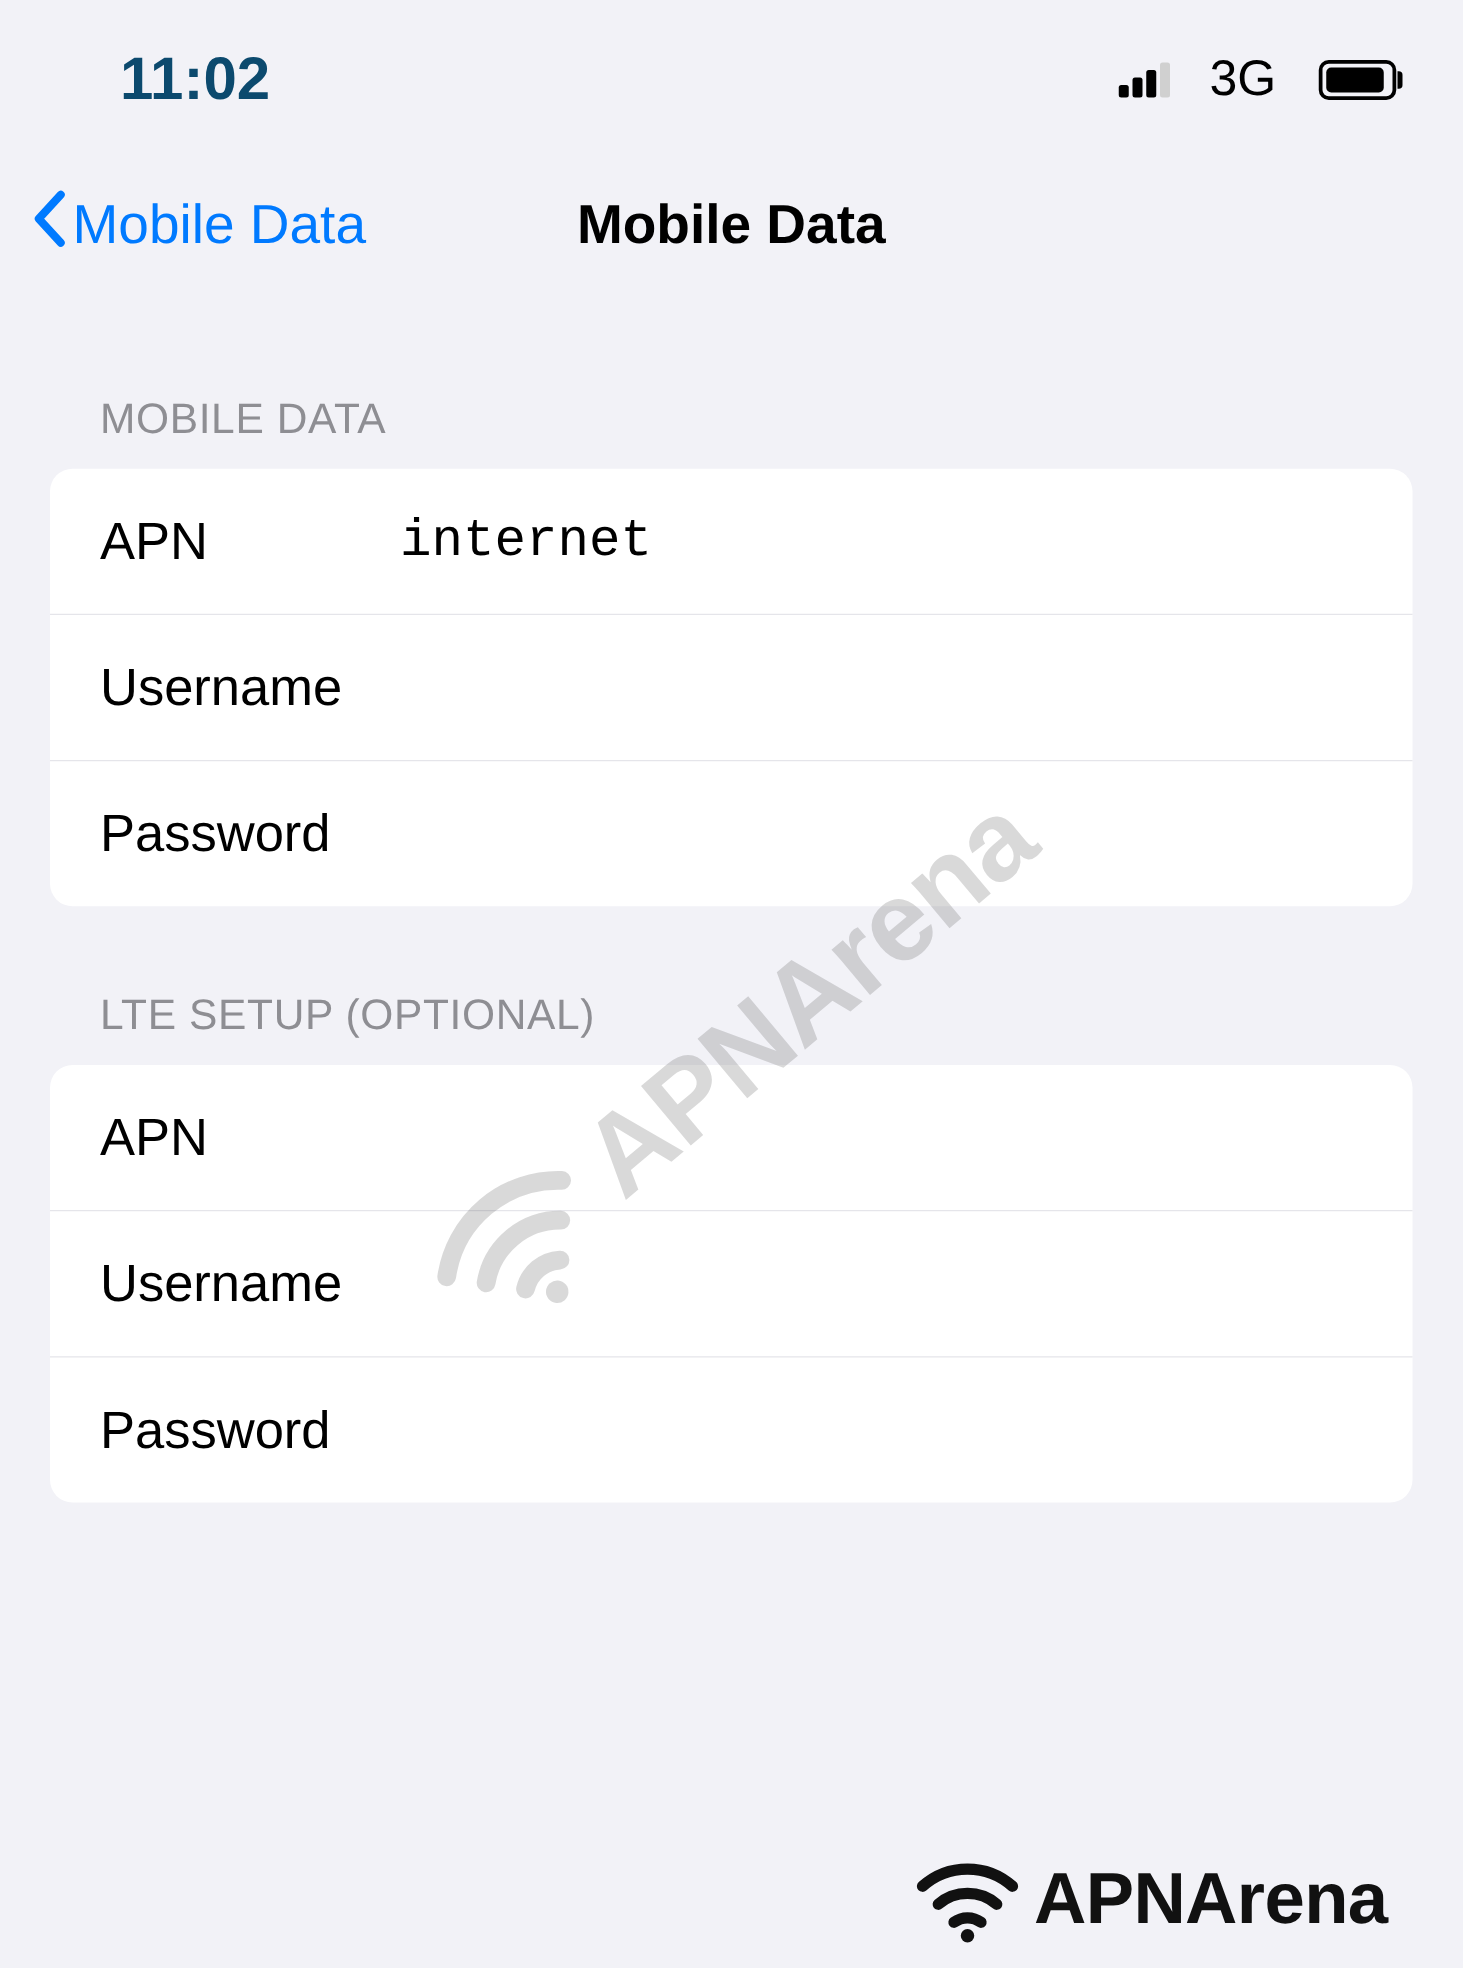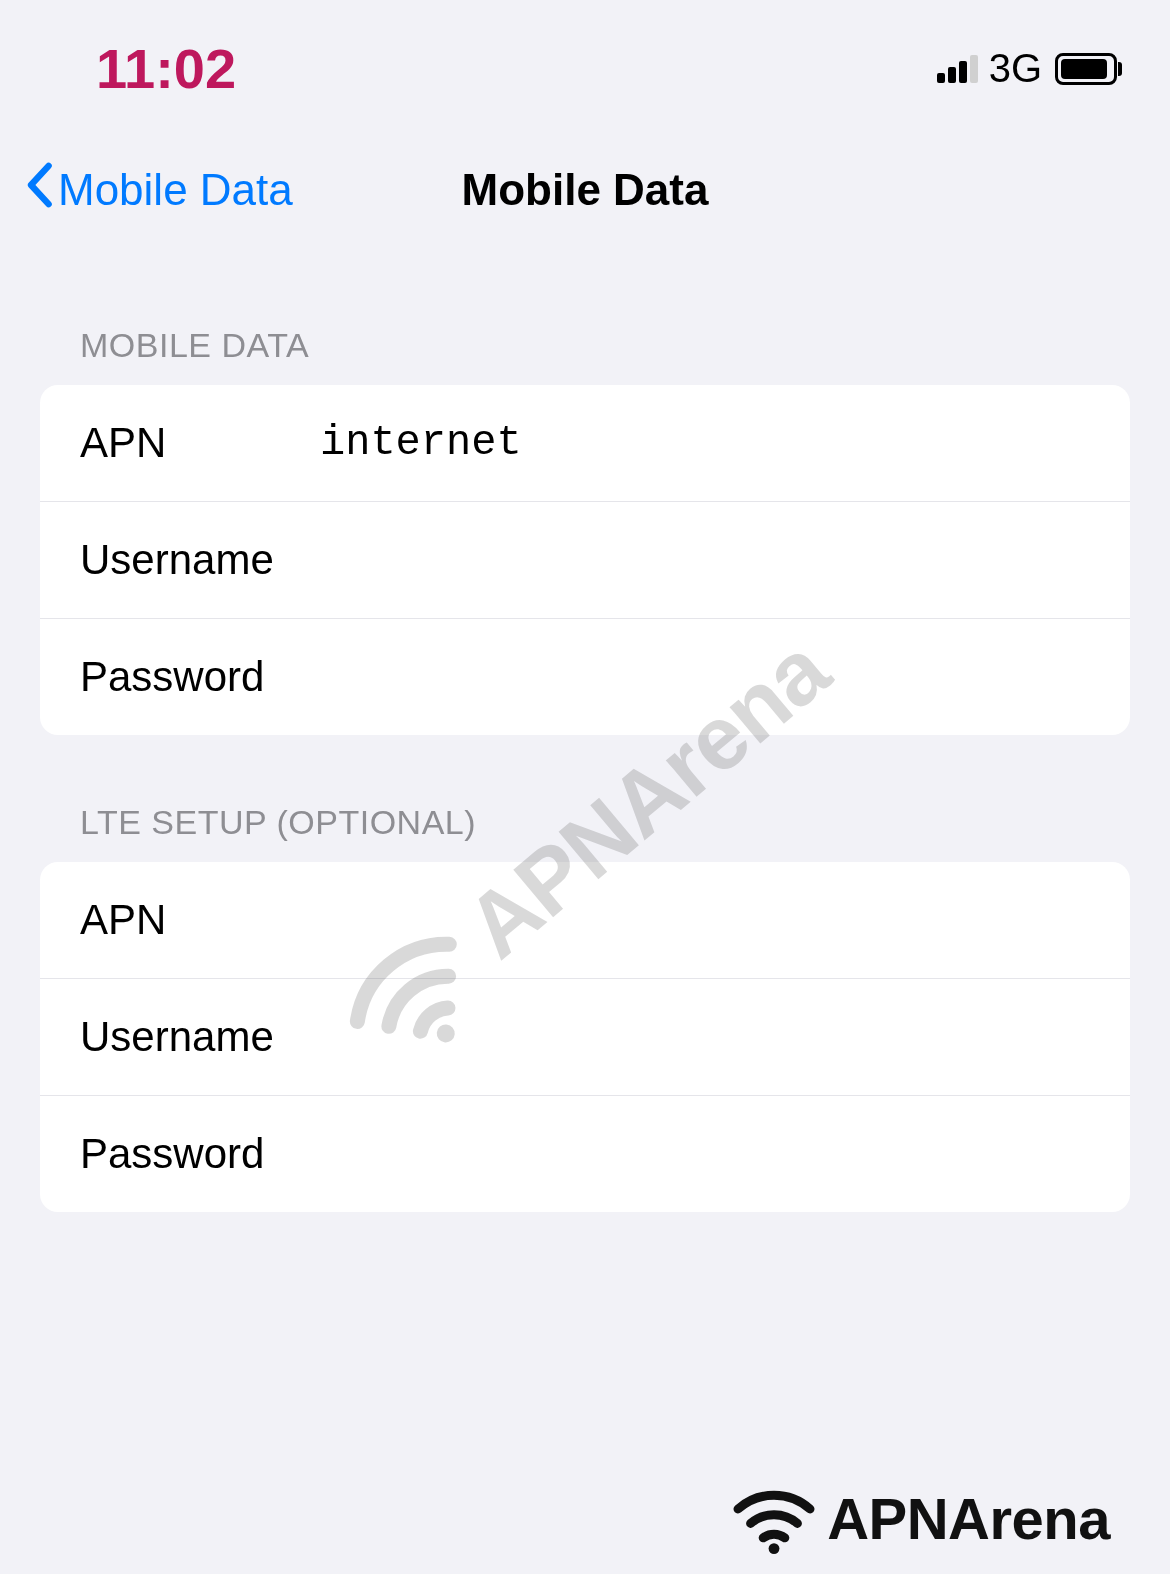--- a/index.html
+++ b/index.html
@@ -15,28 +15,28 @@
       position: relative;
       overflow: hidden;
     }
     .status-bar {
       display: flex;
       justify-content: space-between;
       align-items: center;
       padding: 36px 48px 28px 96px;
     }
     .status-time {
-      font-size: 56px;
+      font-size: 48px;
       font-weight: 600;
-      color: #be185d;
+      color: #0c4a6e;
     }
     .status-right {
       display: flex;
       align-items: center;
-      gap: 7px;
+      gap: 28px;
     }
     .signal-bars {
       display: flex;
       align-items: flex-end;
       gap: 3px;
       height: 28px;
     }
     .signal-bar {
       width: 8px;
       background: #000;

